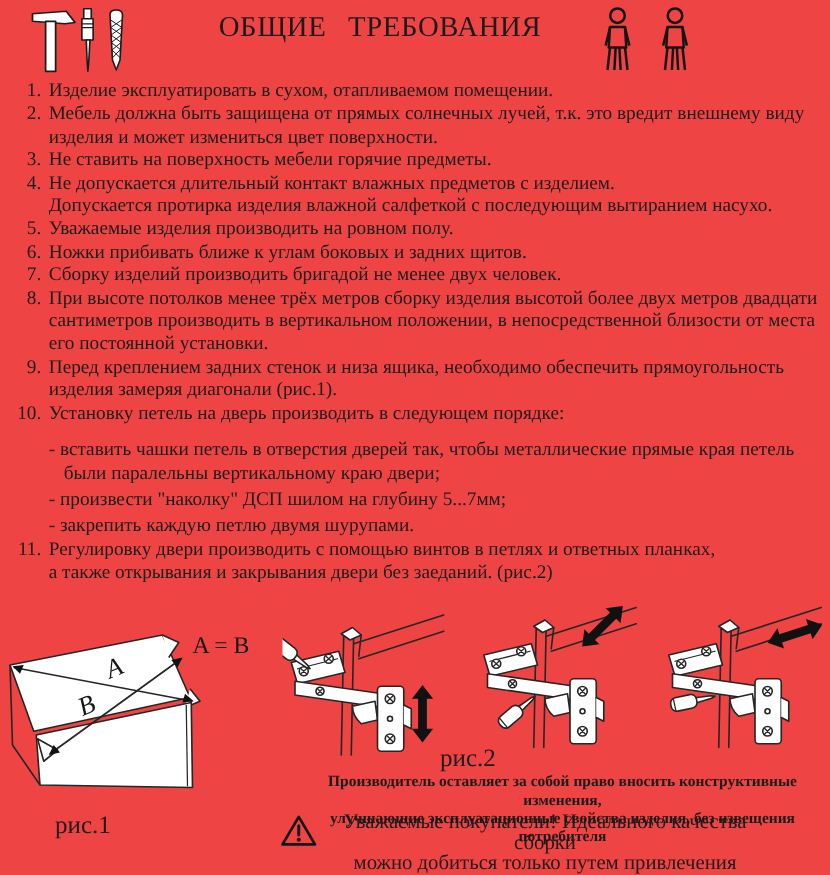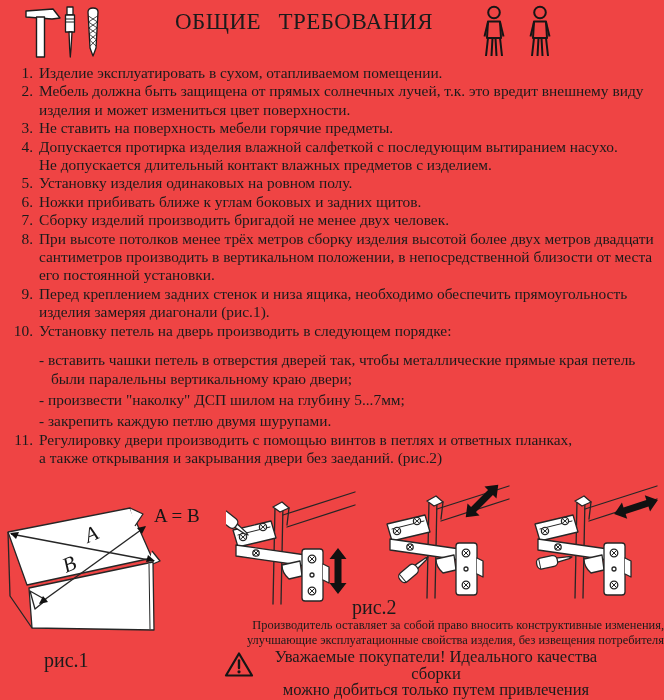--- a/index.html
+++ b/index.html
@@ -21,22 +21,22 @@
   .sub-first{margin-top:11px;}
   
   .fig1-svg{position:absolute;left:2px;top:481px;}
   .hinge{position:absolute;}
   .h1{left:226px;top:483px;}
   .h2{left:380px;top:477px;}
   .h3{left:528px;top:477px;}
   .cap{position:absolute;font-size:20px;text-align:left;width:120px;}
   .cap1{left:44px;top:639px;margin-top:10px;}
   .cap2{left:352px;top:596px;}
-  .mnote{position:absolute;left:236px;top:618px;width:428px;text-align:right;
-         font-size:12.4px;line-height:14.6px;font-weight:normal;}
+  .mnote{position:absolute;left:236px;top:618px;width:428px;text-align:center;
+         font-size:12.4px;line-height:14.6px;font-weight:bold;}
   .warn-text{position:absolute;left:252px;top:649px;width:368px;text-align:center;
              font-size:16.6px;line-height:16.6px;}
   .warn-tri{position:absolute;left:224px;top:651px;}
   svg text{fill:#161616;}
 </style>
 </head>
 <body>
 
 <svg width="0" height="0" style="position:absolute">
   <defs>
@@ -120,27 +120,27 @@
         <span class="n">2.</span>
         <span class="t">Мебель должна быть защищена от прямых солнечных лучей, т.к. это вредит внешнему виду изделия и может измениться цвет поверхности.</span>
       </div>
     <div class="item">
         <span class="n">3.</span>
         <span class="t">Не ставить на поверхность мебели горячие предметы.</span>
       </div>
     <div class="item">
         <span class="n">4.</span>
         <span class="t">
+          <span class="ln">Не допускается длительный контакт влажных предметов с изделием.</span>
           <span class="ln">Допускается протирка изделия влажной салфеткой с последующим вытиранием насухо.</span>
-          <span class="ln">Не допускается длительный контакт влажных предметов с изделием.</span>
         </span>
       </div>
     <div class="item">
         <span class="n">5.</span>
-        <span class="t">Установку изделия одинаковых на ровном полу.</span>
+        <span class="t">Уважаемые изделия производить на ровном полу.</span>
       </div>
     <div class="item">
         <span class="n">6.</span>
         <span class="t">Ножки прибивать ближе к углам боковых и задних щитов.</span>
       </div>
     <div class="item">
         <span class="n">7.</span>
         <span class="t">Сборку изделий производить бригадой не менее двух человек.</span>
       </div>
     <div class="item">

